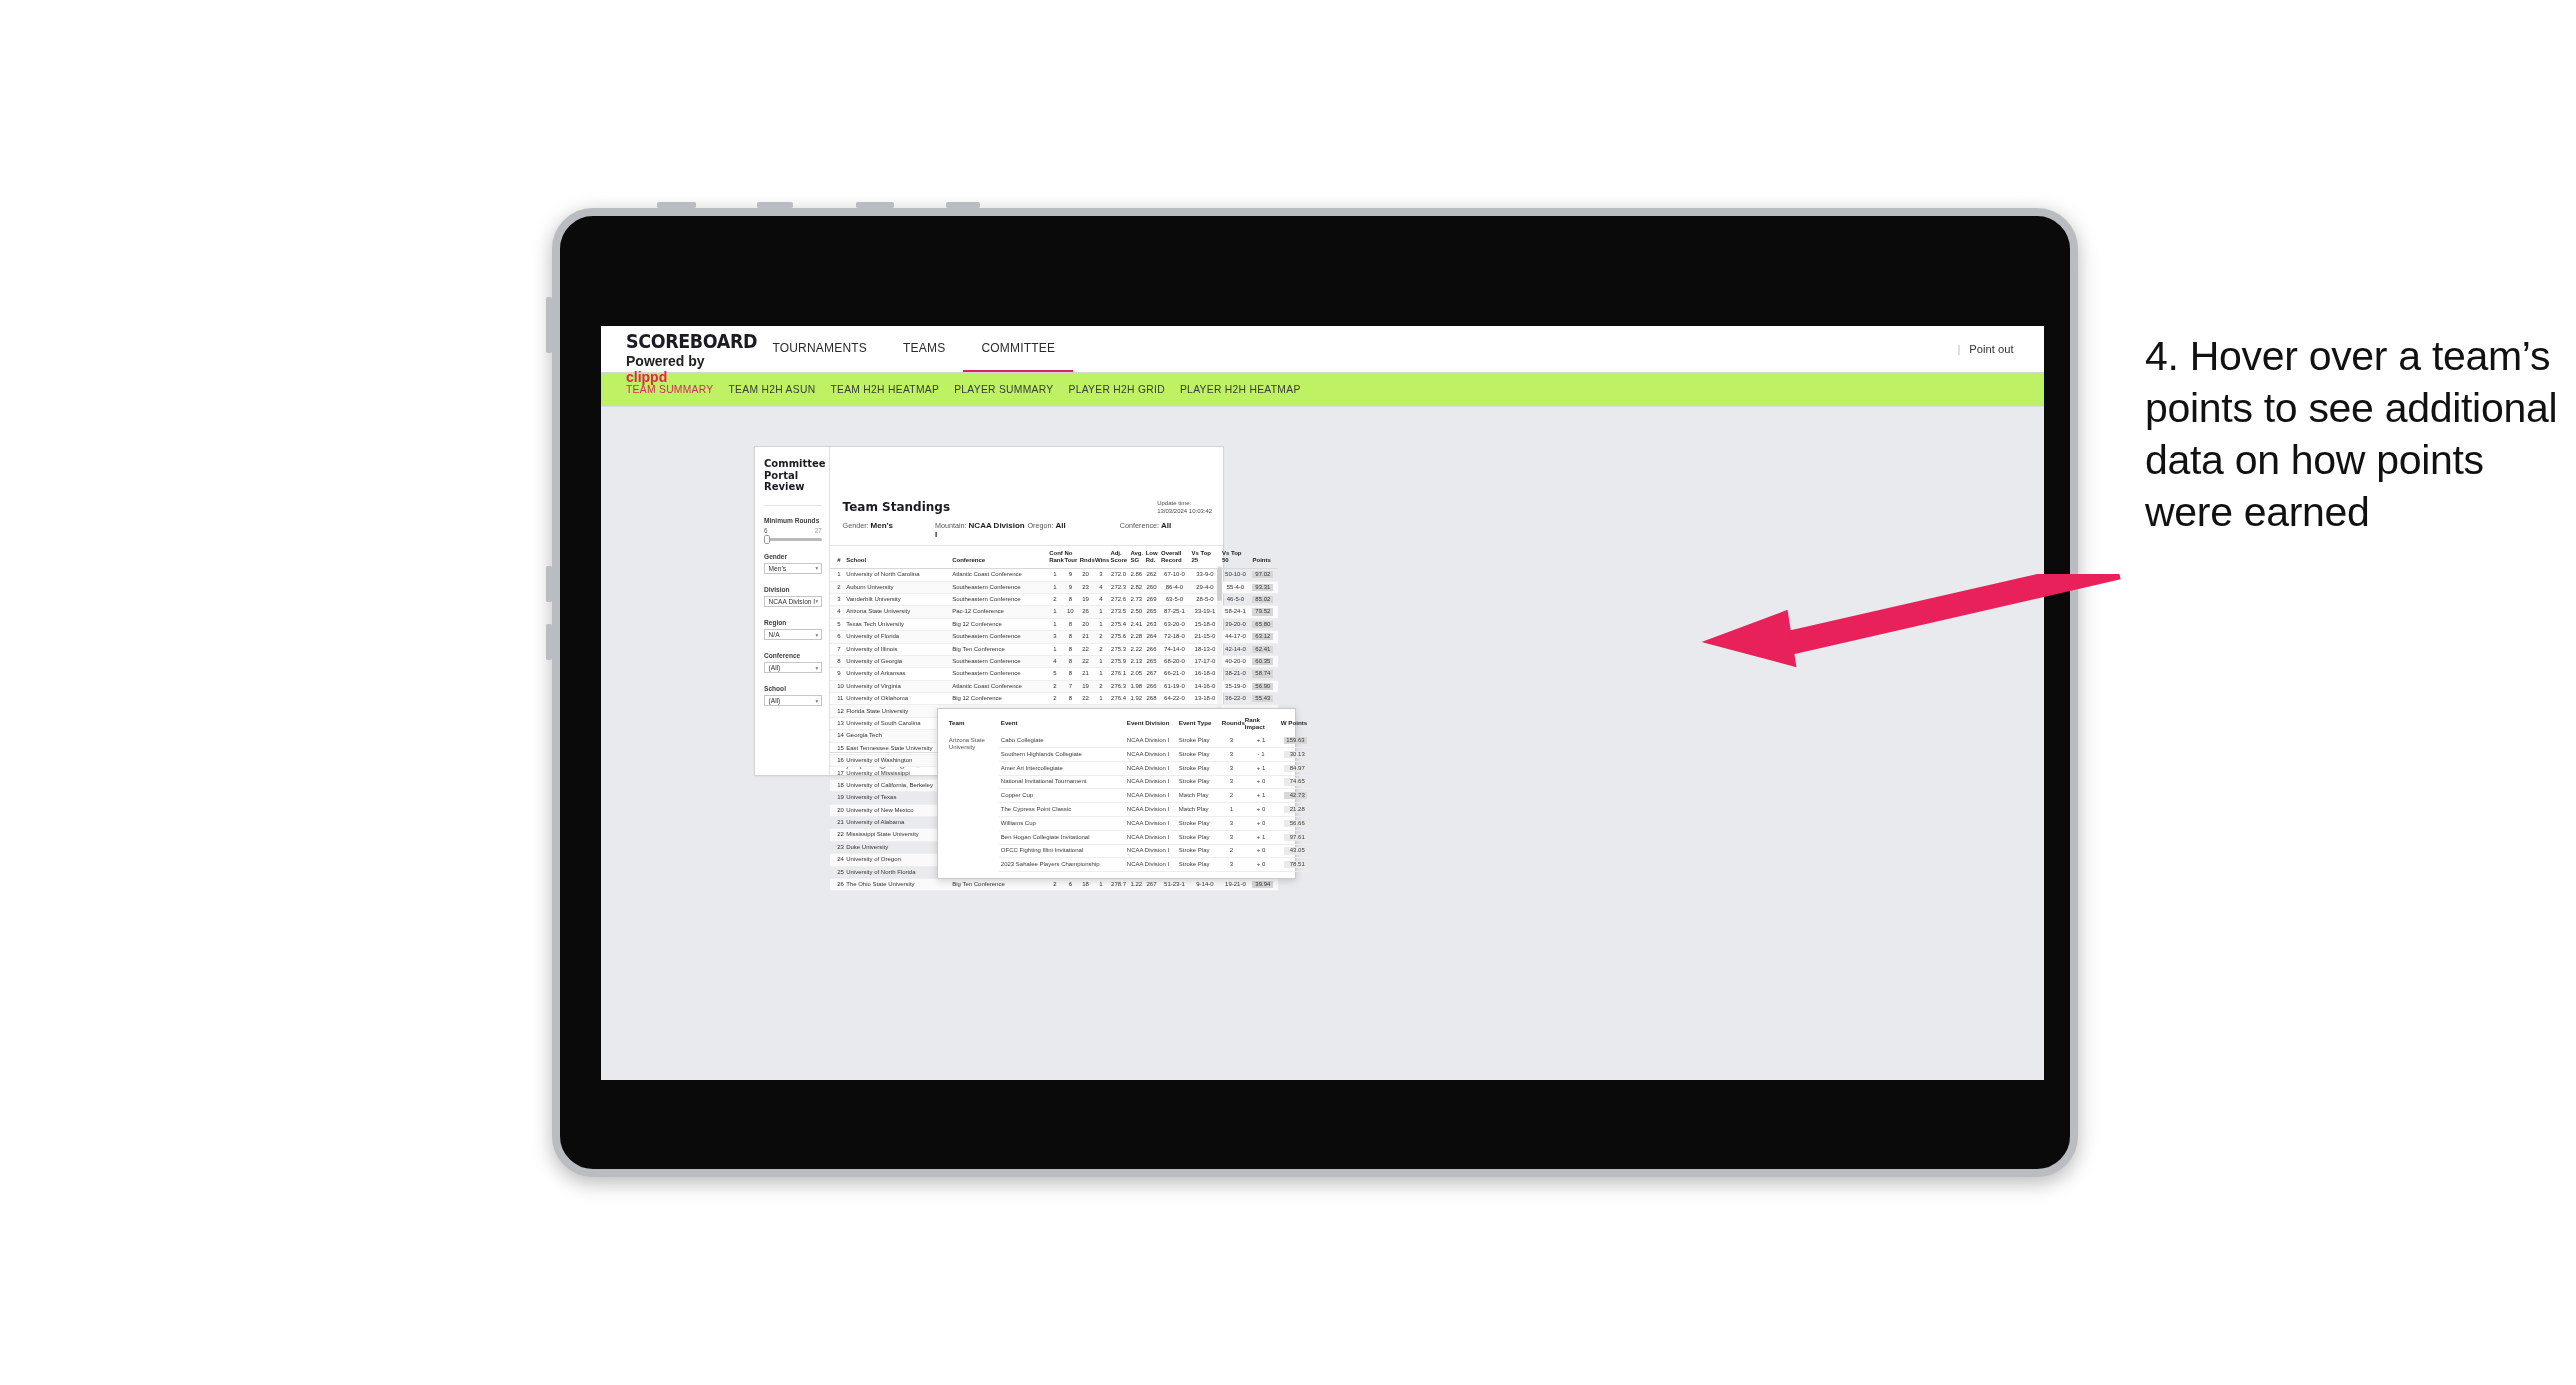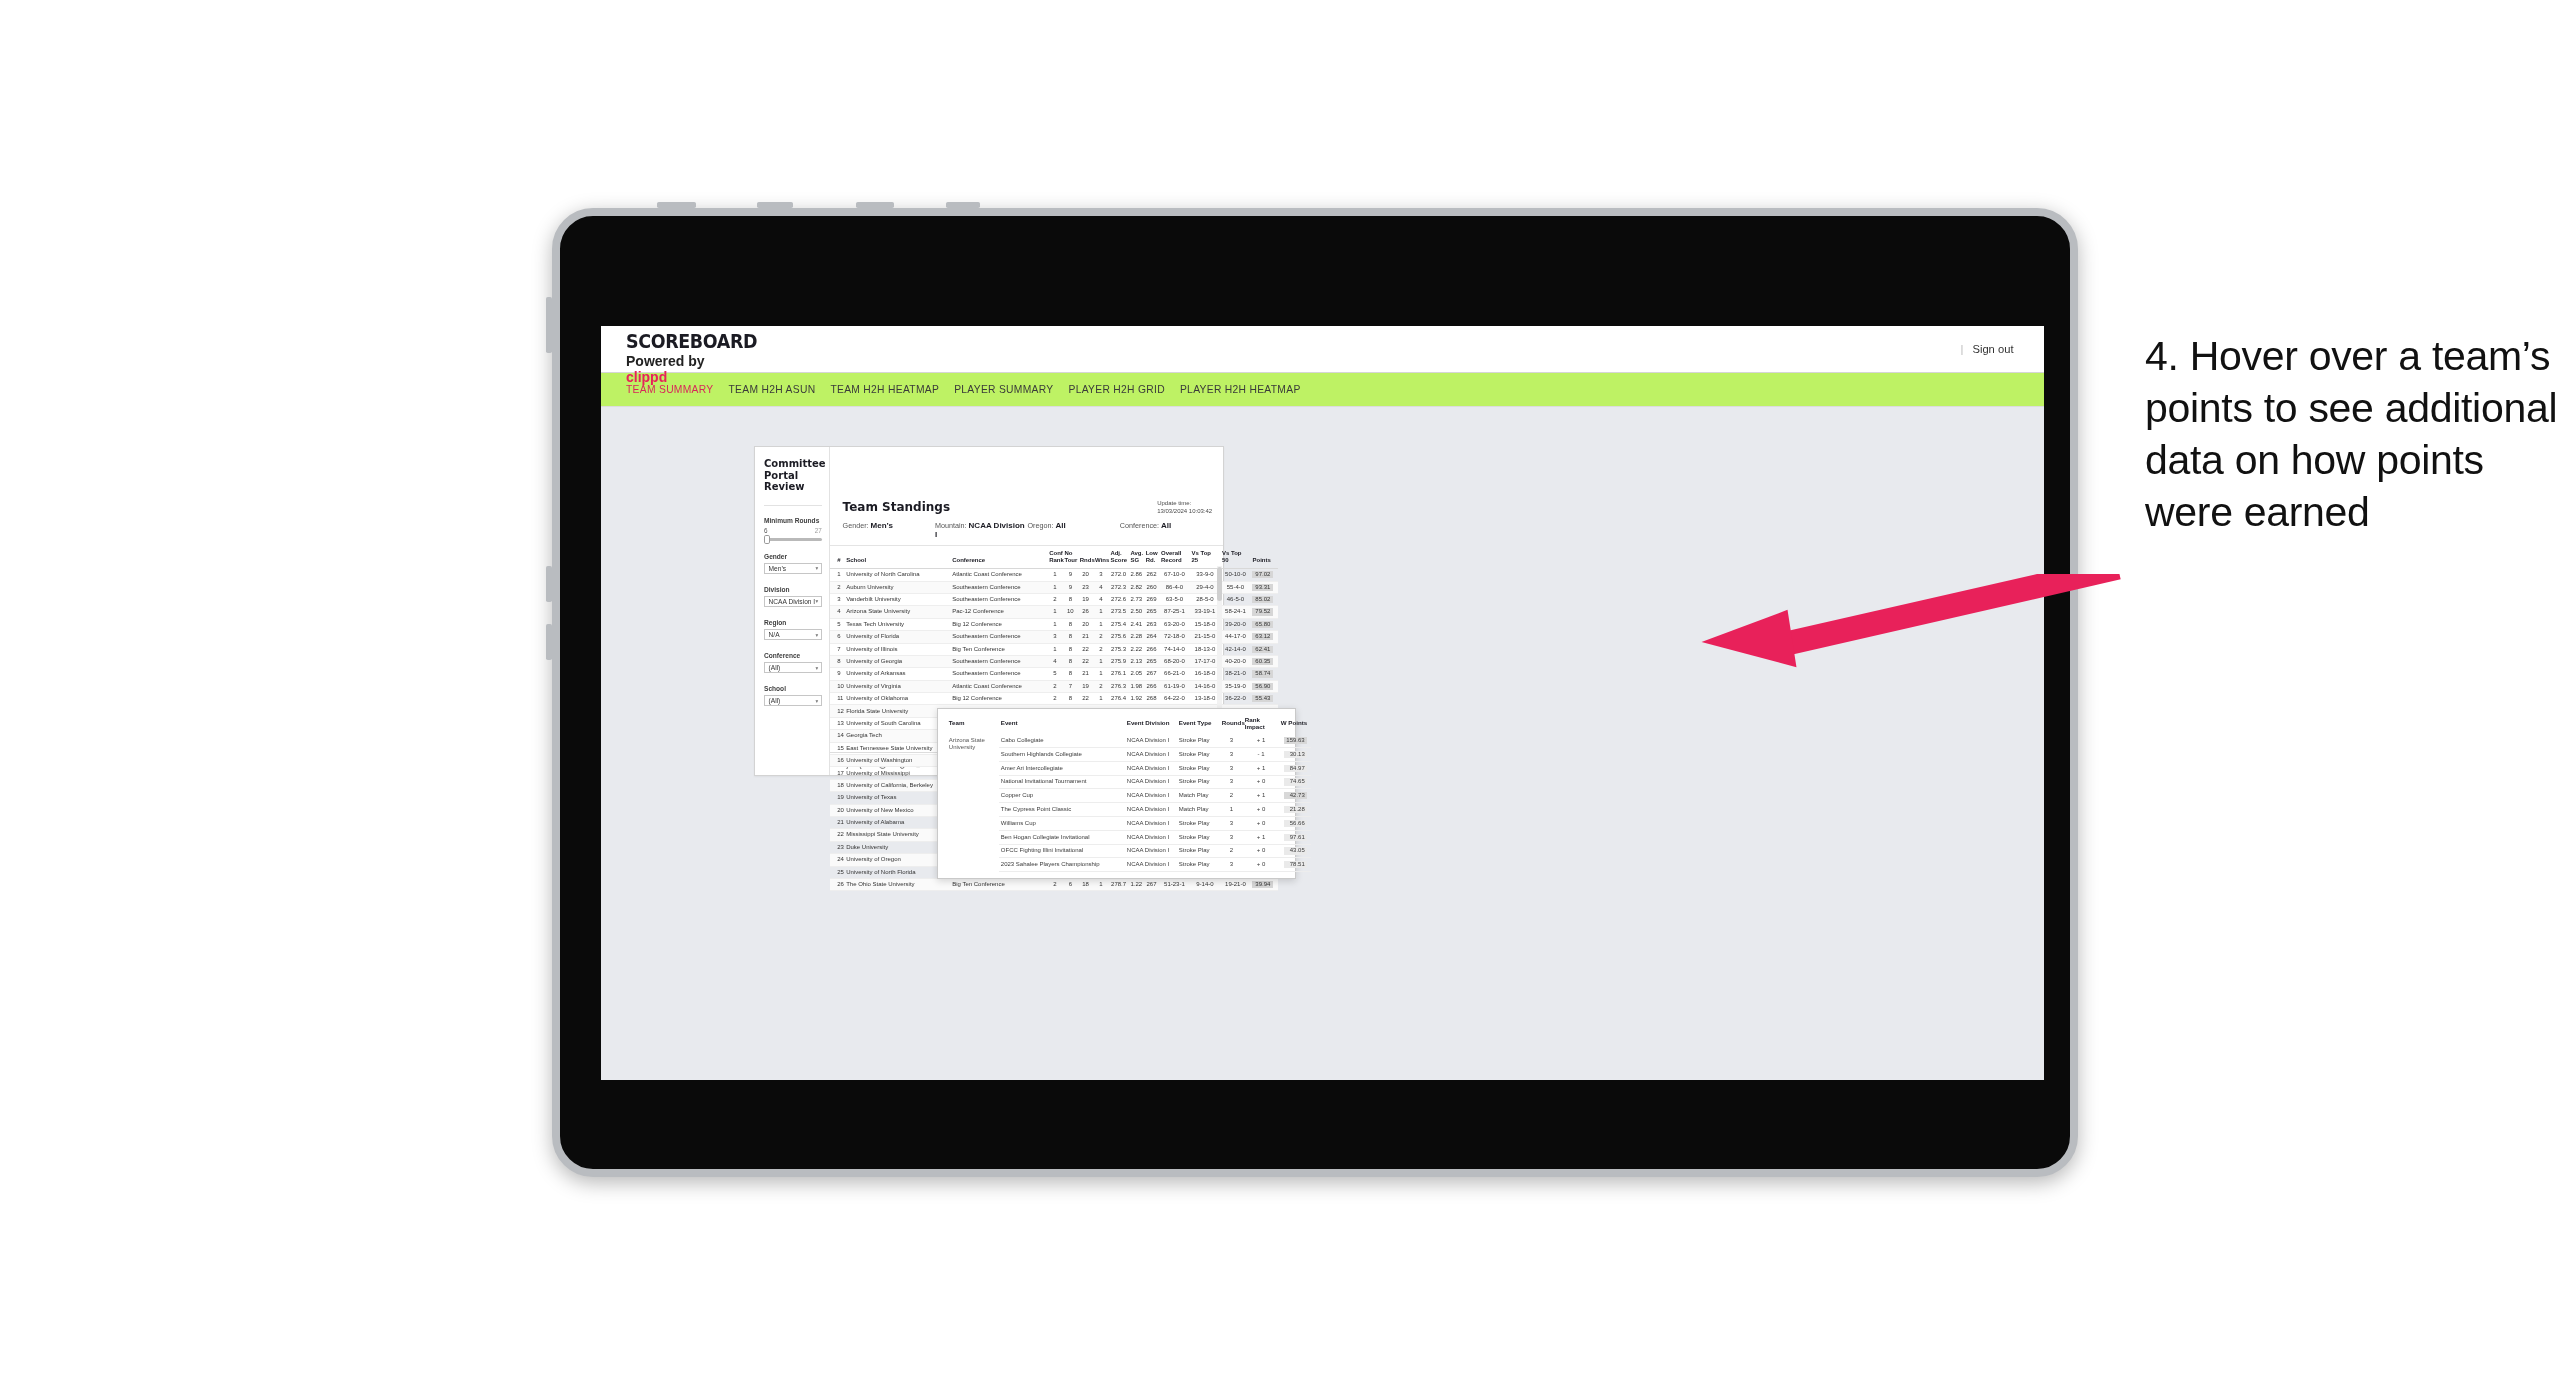--- a/index.html
+++ b/index.html
@@ -208,23 +208,28 @@
     <div class="btn-side s2"></div>
     <div class="btn-side s3"></div>
 
     <div class="screen">
 
       <div class="appbar">
         <div class="brand">
           <div class="word">SCOREBOARD</div>
           <div class="sub"><span>Powered by </span><b>clippd</b></div>
         </div>
+        <div class="navtabs">
+          <div class="navtab">TOURNAMENTS</div>
+          <div class="navtab">TEAMS</div>
+          <div class="navtab active">COMMITTEE</div>
+        </div>
         <div class="appbar-right">
           <span class="divider">|</span>
-          <span>Sign out</span>
+          <span>Point out</span>
         </div>
       </div>
 
       <div class="subbar">
         <div class="subtab active">TEAM SUMMARY</div>
         <div class="subtab">TEAM H2H ASUN</div>
         <div class="subtab">TEAM H2H HEATMAP</div>
         <div class="subtab">PLAYER SUMMARY</div>
         <div class="subtab">PLAYER H2H GRID</div>
         <div class="subtab">PLAYER H2H HEATMAP</div>

